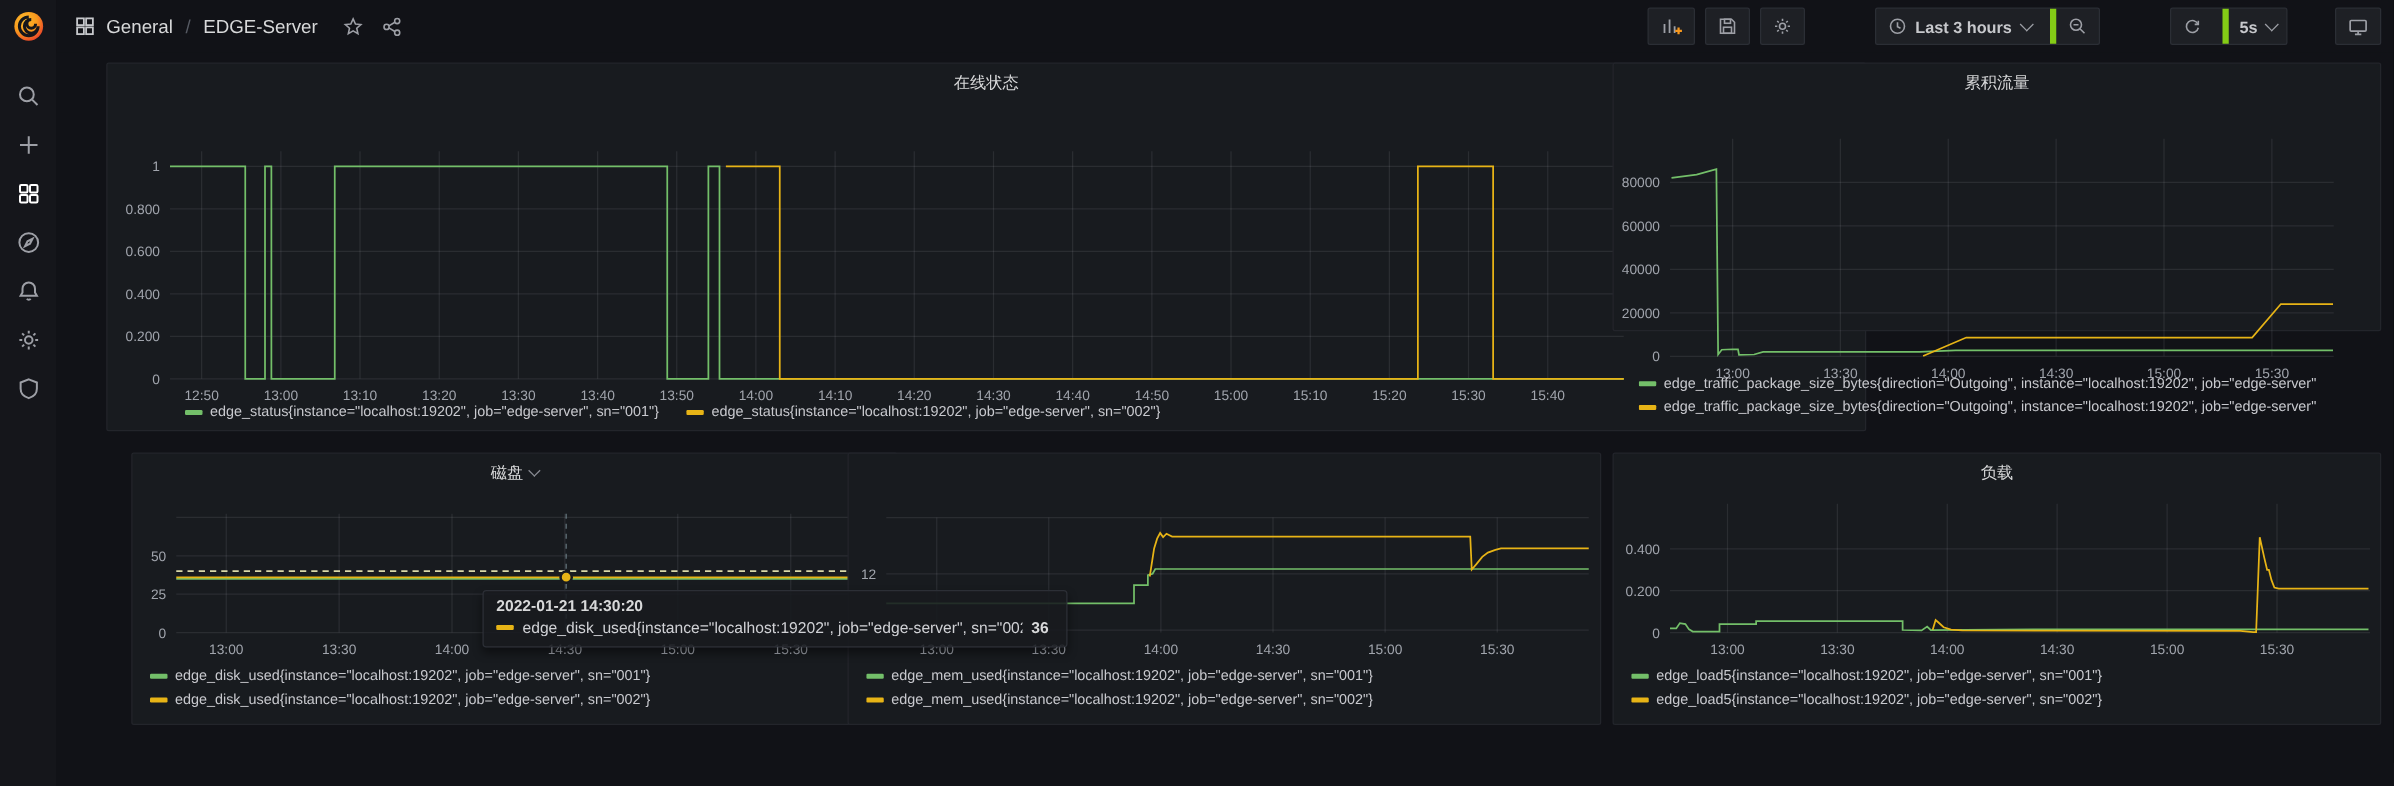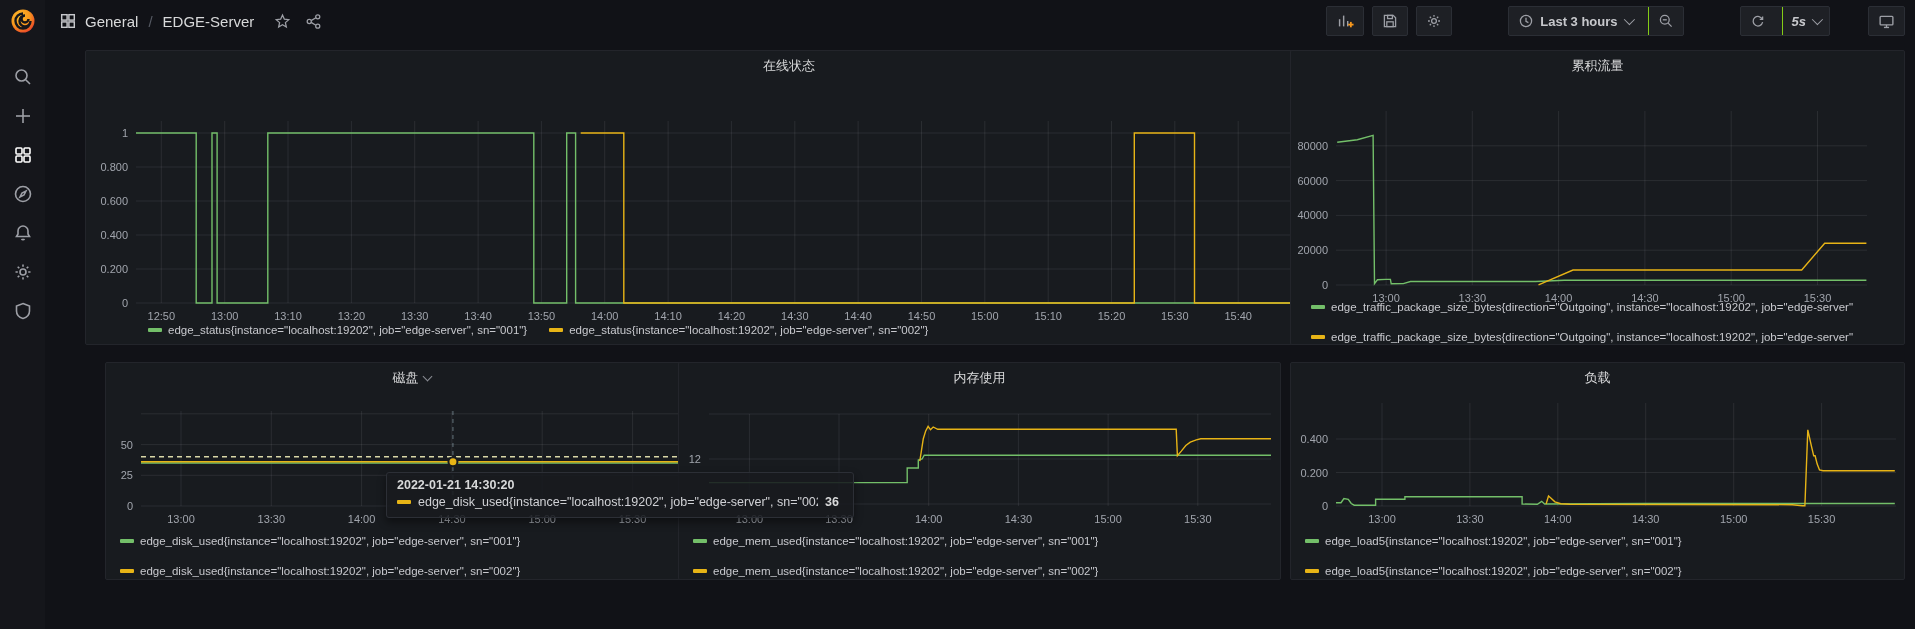--- a/index.html
+++ b/index.html
@@ -20,43 +20,43 @@
   .crumb .sep{color:#565a63;margin:0 2px;}
   .crumb .seg{color:#d8d9da;cursor:pointer;}
   .crumb-icons{display:flex;align-items:center;gap:14px;margin-left:12px;}
   .crumb-icons svg{stroke:#9d9fa6;fill:none;stroke-width:1.5;cursor:pointer;}
   .nav-actions{position:absolute;right:10px;top:6px;display:flex;align-items:center;gap:8px;}
   .navbtn{height:30px;background:#1e2025;border:1px solid #2b2e35;border-radius:2px;
           display:flex;align-items:center;gap:7px;padding:0 9px;cursor:pointer;color:#c7c8cc;font-size:13px;font-weight:600;}
   .navbtn svg{stroke:#9d9fa6;fill:none;stroke-width:1.6;}
   .grp{display:flex;align-items:stretch;padding:0;margin-left:48px;}
   .grp .part{display:flex;align-items:center;gap:6px;padding:0 9px;}
-  .grp .part+.part{border-left:1px solid #84cc16;font-style:italic;}
+  .grp .part+.part{border-left:5px solid #84cc16;}
   .chev{width:8px;height:8px;border-right:1.6px solid #9d9fa6;border-bottom:1.6px solid #9d9fa6;
         transform:rotate(45deg) translateY(-2px);display:inline-block;}
   .mon-gap{margin-left:30px;}
   
   .panel{position:absolute;background:#181b1f;border:1px solid #23252b;border-radius:2px;}
   .p1{left:57px;top:50px;width:1408px;height:295px;margin-left:28px;}
-  .p2{left:1290px;top:50px;width:615px;height:295px;}
+  .p2{left:1290px;top:50px;width:615px;height:215px;}
   .p3{left:57px;top:362px;width:613px;height:218px;margin-left:48px;}
   .p4{left:678px;top:362px;width:603px;height:218px;}
   .p5{left:1290px;top:362px;width:615px;height:218px;}
   .ptitle{position:absolute;left:0;top:6px;width:100%;text-align:center;font-size:13px;
           color:#d8d9da;font-weight:500;cursor:pointer;z-index:2;display:flex;justify-content:center;align-items:center;gap:5px;}
   .ptitle .tcaret{width:7px;height:7px;border-right:1.4px solid #8a8d94;border-bottom:1.4px solid #8a8d94;
           transform:rotate(45deg);display:inline-block;margin-top:-3px;}
   .chart{position:absolute;inset:0;}
   .chart svg{position:absolute;left:0;top:0;}
   .grid{stroke:rgba(204,204,220,0.10);stroke-width:1;}
   .tick{fill:#a1a5ad;font-size:11px;font-family:"Liberation Sans",sans-serif;}
   .legend{position:absolute;font-size:11.5px;color:#c8c9ce;z-index:2;}
   .legend .leg-item{display:flex;align-items:center;gap:6px;cursor:pointer;white-space:nowrap;overflow:hidden;}
   .legend-inline{display:flex;flex-direction:row;gap:22px;}
-  .legend-stack{display:flex;flex-direction:column;gap:18px;max-width:96%;}
+  .legend-stack{display:flex;flex-direction:column;gap:7px;max-width:96%;}
   .swatch{width:14px;height:4px;border-radius:1px;flex:0 0 auto;}
   
   .tooltip{position:absolute;left:386px;top:472px;width:468px;height:46px;z-index:9;
            background:rgba(24,26,31,0.88);border:1px solid #2c2f36;border-radius:3px;
            box-shadow:0 4px 8px rgba(0,0,0,0.45);padding:5px 10px 4px 10px;font-size:12.5px;}
   .tt-date{font-weight:700;color:#d8d9da;margin-bottom:3px;}
   .tt-row{display:flex;align-items:center;gap:7px;}
   .tt-label{flex:1 1 auto;color:#d0d1d5;white-space:nowrap;overflow:hidden;}
   .tt-val{font-weight:700;color:#d8d9da;padding-right:4px;}
   .rsz{position:absolute;right:2px;bottom:2px;width:10px;height:10px;cursor:nwse-resize;opacity:.6;}
@@ -372,23 +372,20 @@
           <span class="swatch" style="background: rgb(231, 180, 22);"></span>
           <span>edge_disk_used{instance="localhost:19202", job="edge-server", sn="002"}</span>
         </span>
       </div>
     <svg class="rsz" viewBox="0 0 10 10">
         <path d="M1 9 L9 1 M5 9 L9 5" stroke="#6e7178" fill="none" stroke-width="1.2"></path>
       </svg>
   </div>
 
   <div class="panel p4">
-    <div class="ptitle">
-        <span>内存使用</span>
-      </div>
     <div class="chart">
         <svg width="601" height="216">
           <line x1="70.4" x2="70.4" y1="51" y2="143" class="grid"></line>
           <text x="70.4" y="160" class="tick" text-anchor="middle">13:00</text>
           <line x1="160.0" x2="160.0" y1="51" y2="143" class="grid"></line>
           <text x="160.0" y="160" class="tick" text-anchor="middle">13:30</text>
           <line x1="249.7" x2="249.7" y1="51" y2="143" class="grid"></line>
           <text x="249.7" y="160" class="tick" text-anchor="middle">14:00</text>
           <line x1="339.4" x2="339.4" y1="51" y2="143" class="grid"></line>
           <text x="339.4" y="160" class="tick" text-anchor="middle">14:30</text>

